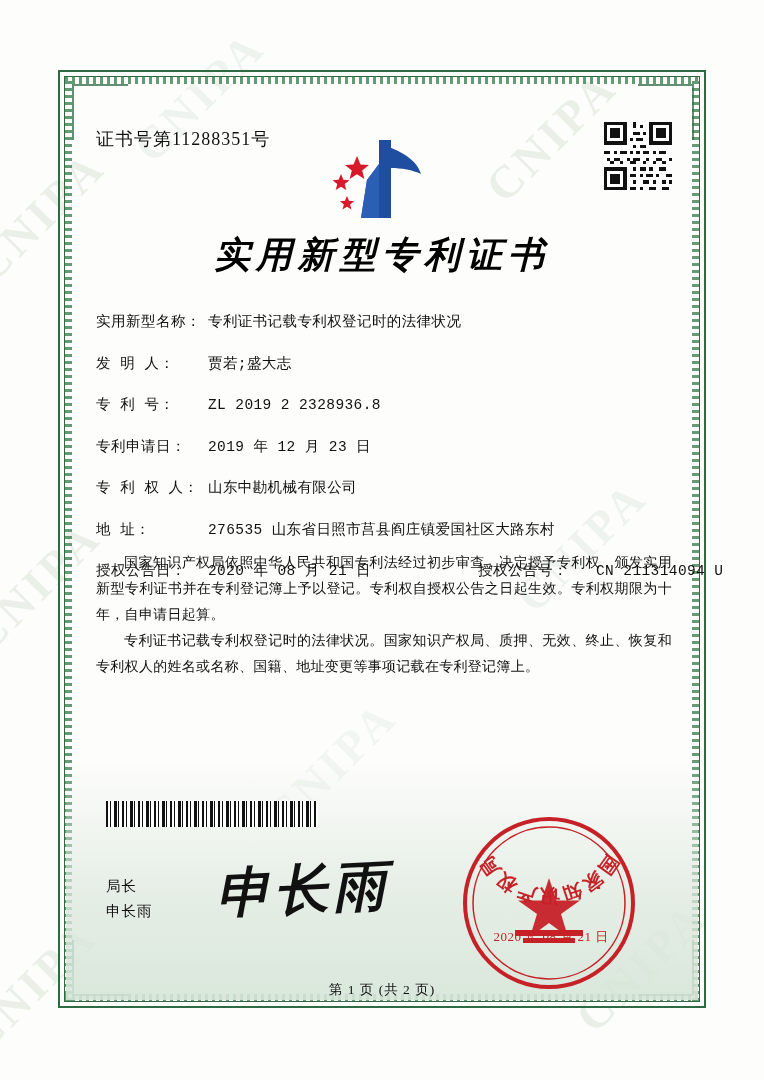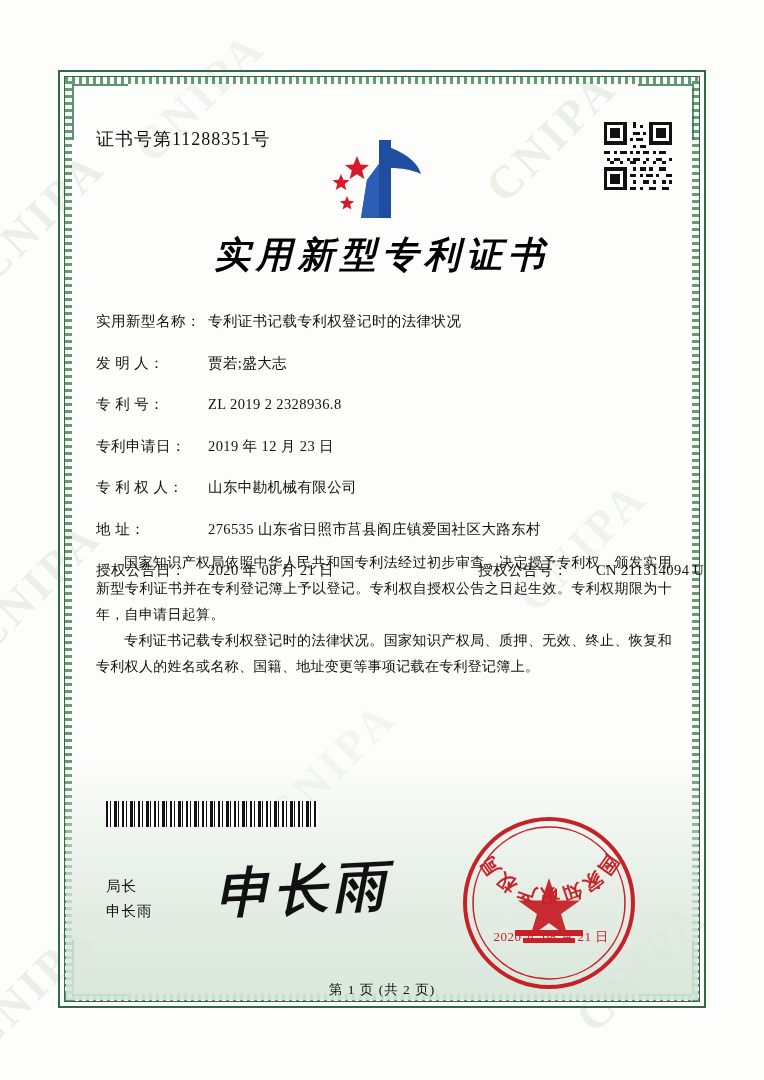--- a/index.html
+++ b/index.html
@@ -141,20 +141,21 @@
     left: 32px; top: 236px;
     width: 575px;
     font-size: 14.5px;
     color: #111;
   }
   .field-row {
     display: flex;
     align-items: baseline;
     margin-bottom: 22.5px;
     white-space: nowrap;
+    font-family: Liberation Mono, monospace;
   }
   .field-label {
     width: 112px;
     flex: 0 0 112px;
     letter-spacing: 0.5px;
   }
   .field-value { flex: 1; letter-spacing: 0.4px; }
   .field-row.split .field-value { flex: 0 0 270px; }
   .field-label2 {
     flex: 0 0 118px;

